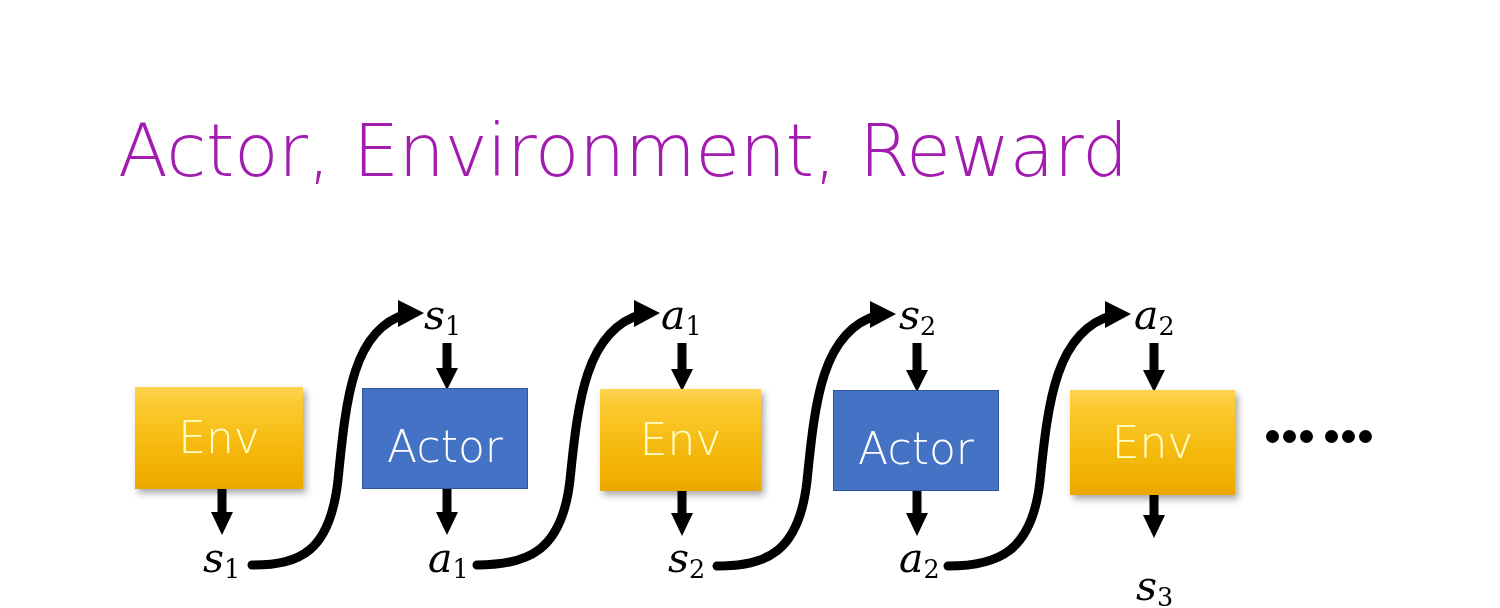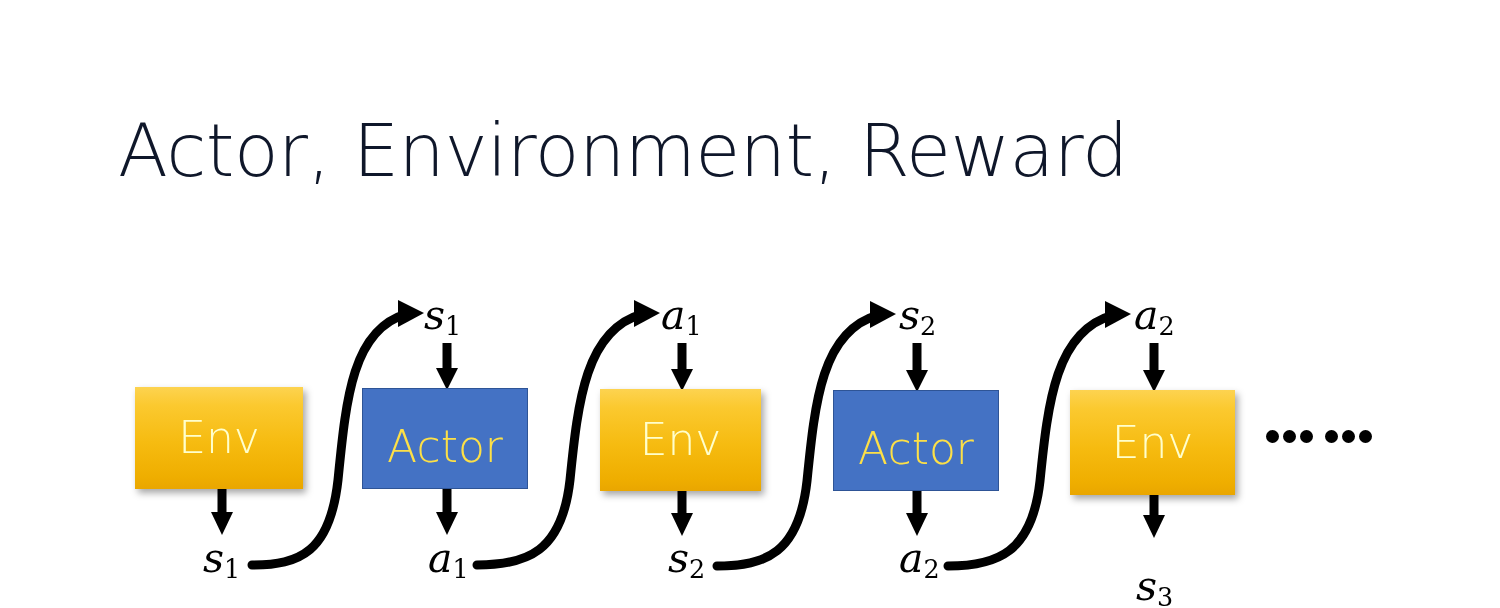--- a/index.html
+++ b/index.html
@@ -26,21 +26,21 @@
   
   #slide-title {
     position: absolute;
     left: 118px;
     top: 113px;
     font-family: "DejaVu Sans", "Liberation Sans", sans-serif;
     font-size: 73px;
     font-weight: 300;
     font-stretch: condensed;
     letter-spacing: -0.5px;
-    color: #0f172a;
+    color: #a21caf;
     white-space: nowrap;
     line-height: 1.05;
   }
 
   
   #diagram {
     position: absolute;
     left: 0; top: 0;
     width: 1500px;
     height: 608px;
@@ -69,21 +69,21 @@
   }
   .block.env .block-label {
     color: #FFFFCC;
   }
 
   .block.actor {
     background: #4472C4;
     border: 1px solid #2E5496;
   }
   .block.actor .block-label {
-    color: #fde047;
+    color: #ffffff;
     margin-top: 16px;
   }
 
   
   .math-label {
     position: absolute;
     font-family: "DejaVu Serif", "Liberation Serif", serif;
     font-style: italic;
     font-size: 41px;
     color: #000000;

